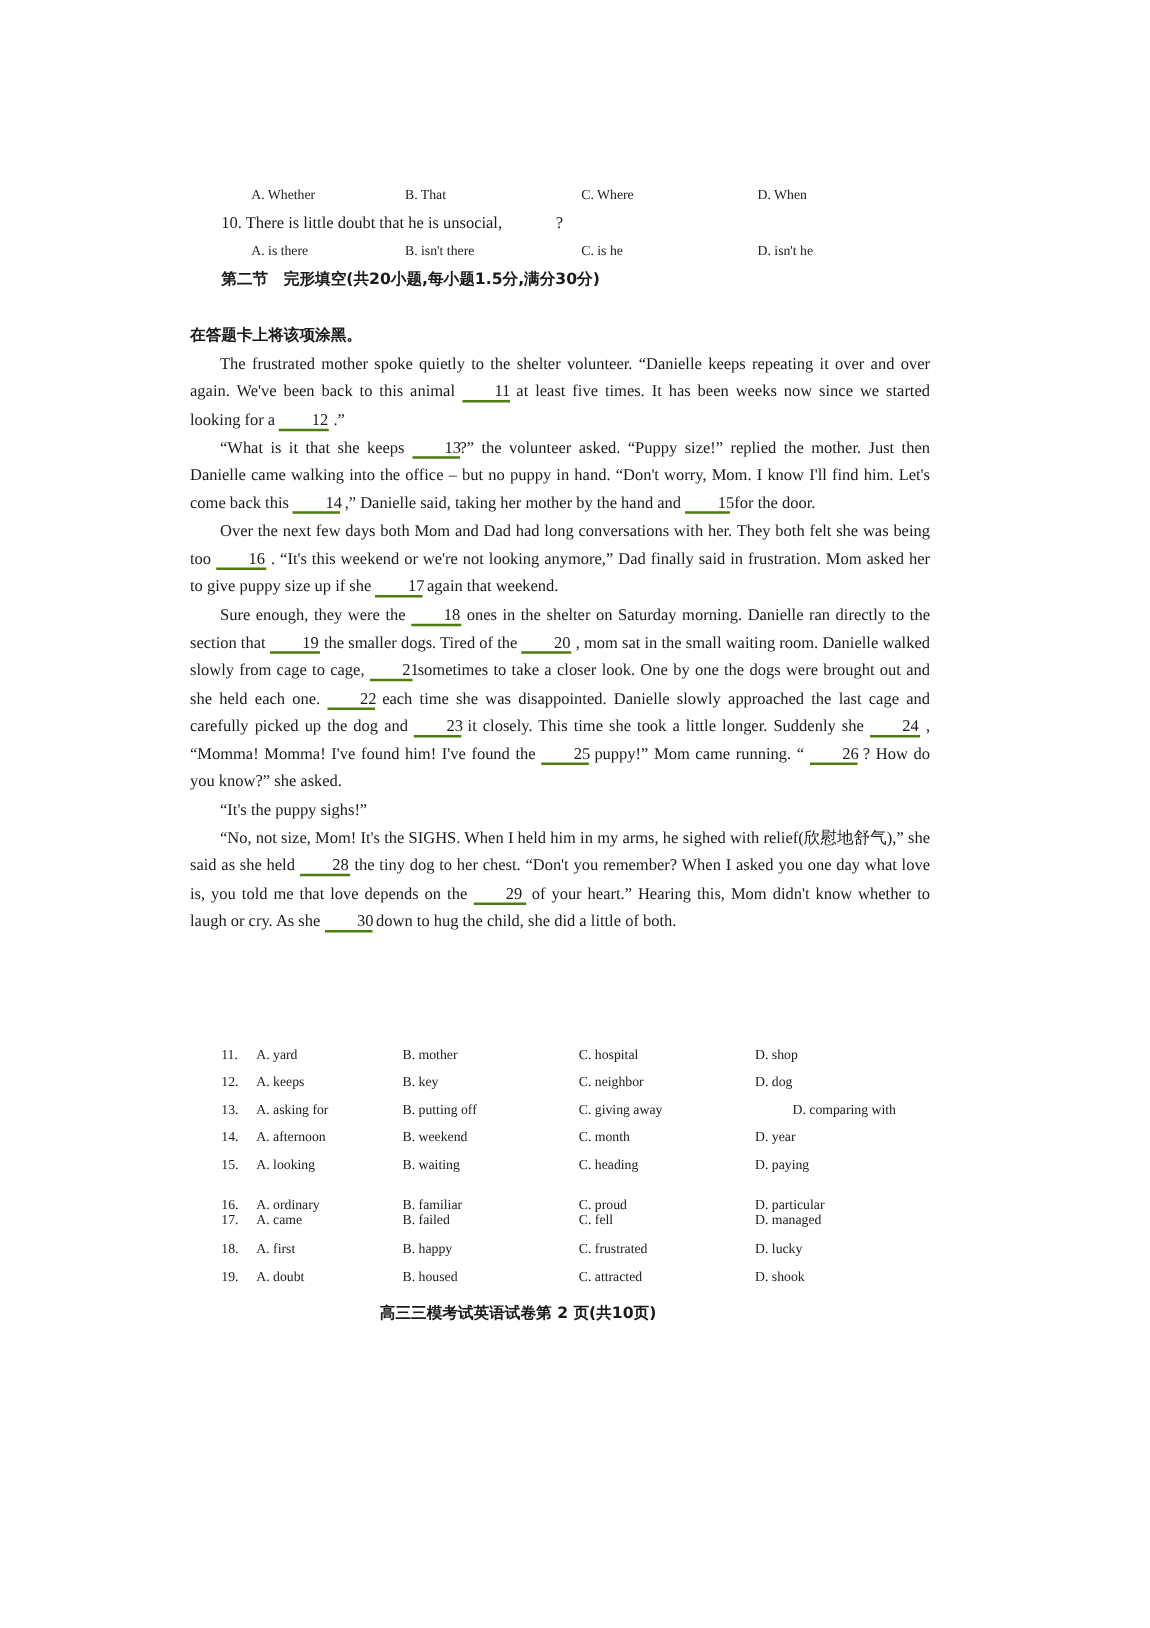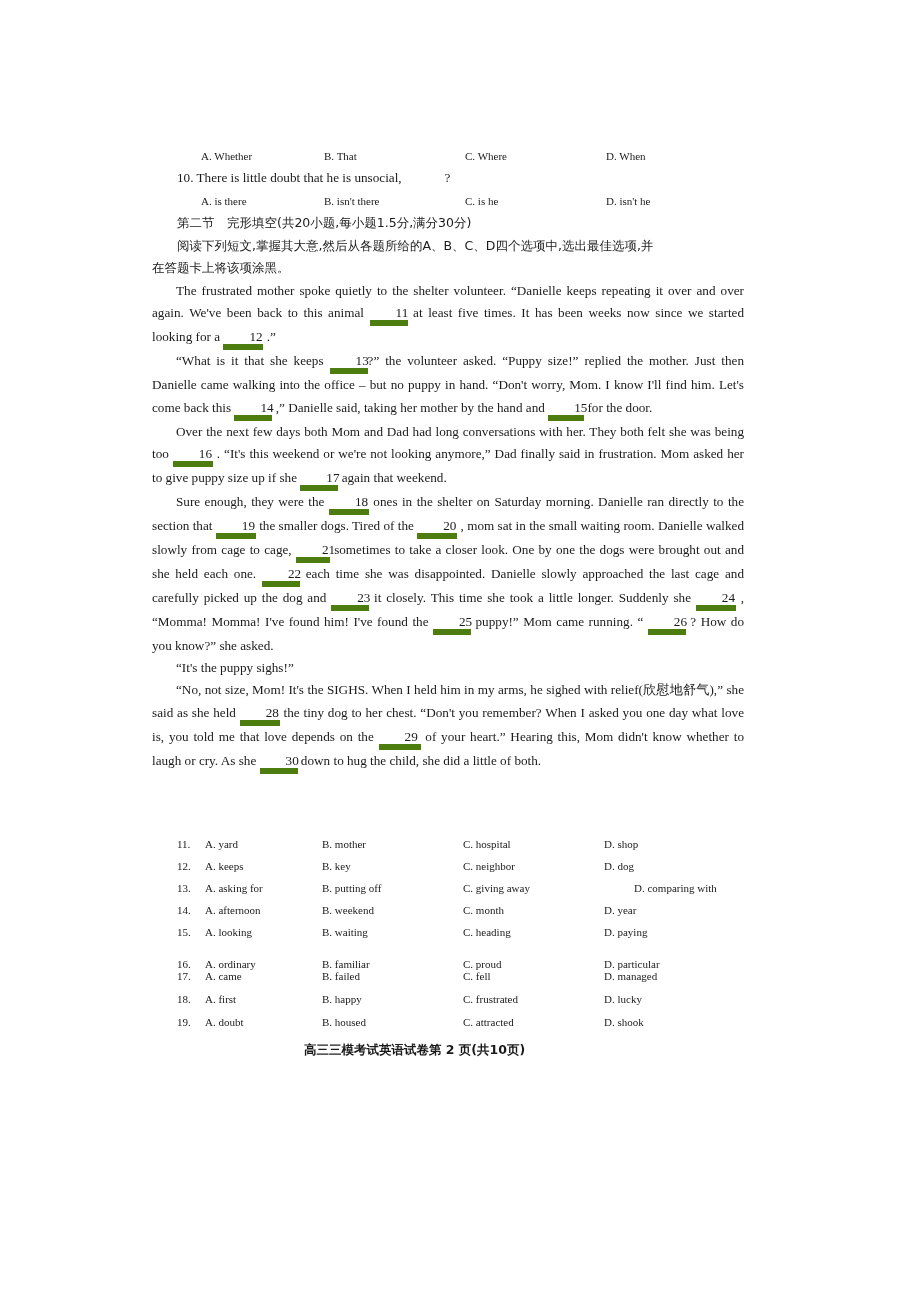--- a/index.html
+++ b/index.html
@@ -2,25 +2,25 @@
 <html><head>
 <meta charset="utf-8">
 <style>
   html, body { margin: 0; padding: 0; background: #ffffff; }
   body { width: 920px; height: 1302px; position: relative; overflow: hidden;
          font-family: "Liberation Serif", "DejaVu Serif", serif; color: #1a1a1a; }
   .page { position: absolute; left: 0; top: 0; width: 920px; height: 1302px; }
   .abs { position: absolute; white-space: nowrap; font-size: 13.2px; line-height: 16px; }
   .opt-row { position: absolute; left: 0; width: 920px; height: 18px; }
   .opt { position: absolute; font-size: 11px; line-height: 16px; white-space: nowrap; }
-  .cn { font-family: "DejaVu Sans", sans-serif; font-weight: normal; font-size: 12.5px; }
+  .cn { font-family: "DejaVu Sans", sans-serif; font-weight: bold; font-size: 12.5px; }
   .para { position: absolute; left: 152px; width: 592px; font-size: 13.2px; line-height: 22.3px;
           text-align: justify; text-align-last: left; }
   .para p { margin: 0; text-indent: 24px; }
-  .blank { display: inline-block; border-bottom: 6px solid #4d7c0f; text-align: center; padding: 0 2px; line-height: 15px; }
+  .blank { display: inline-block; border-bottom: 2px solid #4d7c0f; text-align: center; padding: 0 2px; line-height: 15px; }
   .footer { position: absolute; left: 0; width: 829px; text-align: center; top: 1042px;
             font-family: "DejaVu Sans", sans-serif; font-weight: bold; font-size: 12.5px; }
 </style>
 </head>
 <body>
 
 <div class="page">
 
   <div class="opt-row" style="top:148px;">
     <span class="opt" style="left:201px;">A. Whether</span>
@@ -34,21 +34,20 @@
     <span style="text-decoration:underline;color:transparent;">______</span><span>?</span>
   </div>
   <div class="opt-row" style="top:193px;">
     <span class="opt" style="left:201px;">A. is there</span>
     <span class="opt" style="left:324px;">B. isn't there</span>
     <span class="opt" style="left:465px;">C. is he</span>
     <span class="opt" style="left:606px;">D. isn't he</span>
   </div>
 
   <div class="abs cn" style="left:177px; top:215px;">第二节　完形填空(共20小题,每小题1.5分,满分30分)</div>
-  <div class="abs cn" style="left:177px; top:238px;">阅读下列短文,掌握其大意,然后从各题所给的A、B、C、D四个选项中,选出最佳选项,并</div>
   <div class="abs cn" style="left:152px; top:260px;">在答题卡上将该项涂黑。</div>
 
   <div class="para" style="top:280px;">
     <p><span>The frustrated mother spoke quietly to the shelter volunteer. “Danielle keeps repeating it over and over again. We've been back to this animal </span><span class="blank" style="width:34px;">11</span><span> at least five times. It has been weeks now since we started looking for a </span><span class="blank" style="width:36px;">12</span><span> .”</span></p>
 
     <p><span>“What is it that she keeps </span><span class="blank" style="width:34px;">13</span><span>?” the volunteer asked. “Puppy size!” replied the mother. Just then Danielle came walking into the office – but no puppy in hand. “Don't worry, Mom. I know I'll find him. Let's come back this </span><span class="blank" style="width:34px;">14</span><span> ,” Danielle said, taking her mother by the hand and </span><span class="blank" style="width:32px;">15</span><span> for the door.</span></p>
 
     <p><span>Over the next few days both Mom and Dad had long conversations with her. They both felt she was being too </span><span class="blank" style="width:36px;">16</span><span> . “It's this weekend or we're not looking anymore,” Dad finally said in frustration. Mom asked her to give puppy size up if she </span><span class="blank" style="width:34px;">17</span><span> again that weekend.</span></p>
 
     <p><span>Sure enough, they were the </span><span class="blank" style="width:36px;">18</span><span> ones in the shelter on Saturday morning. Danielle ran directly to the section that </span><span class="blank" style="width:36px;">19</span><span> the smaller dogs. Tired of the </span><span class="blank" style="width:36px;">20</span><span> , mom sat in the small waiting room. Danielle walked slowly from cage to cage, </span><span class="blank" style="width:30px;">21</span><span> sometimes to take a closer look. One by one the dogs were brought out and she held each one. </span><span class="blank" style="width:34px;">22</span><span> each time she was disappointed. Danielle slowly approached the last cage and carefully picked up the dog and </span><span class="blank" style="width:34px;">23</span><span> it closely. This time she took a little longer. Suddenly she </span><span class="blank" style="width:36px;">24</span><span> , “Momma! Momma! I've found him! I've found the </span><span class="blank" style="width:34px;">25</span><span> puppy!” Mom came running. “ </span><span class="blank" style="width:34px;">26</span><span> ? How do you know?” she asked.</span></p>

